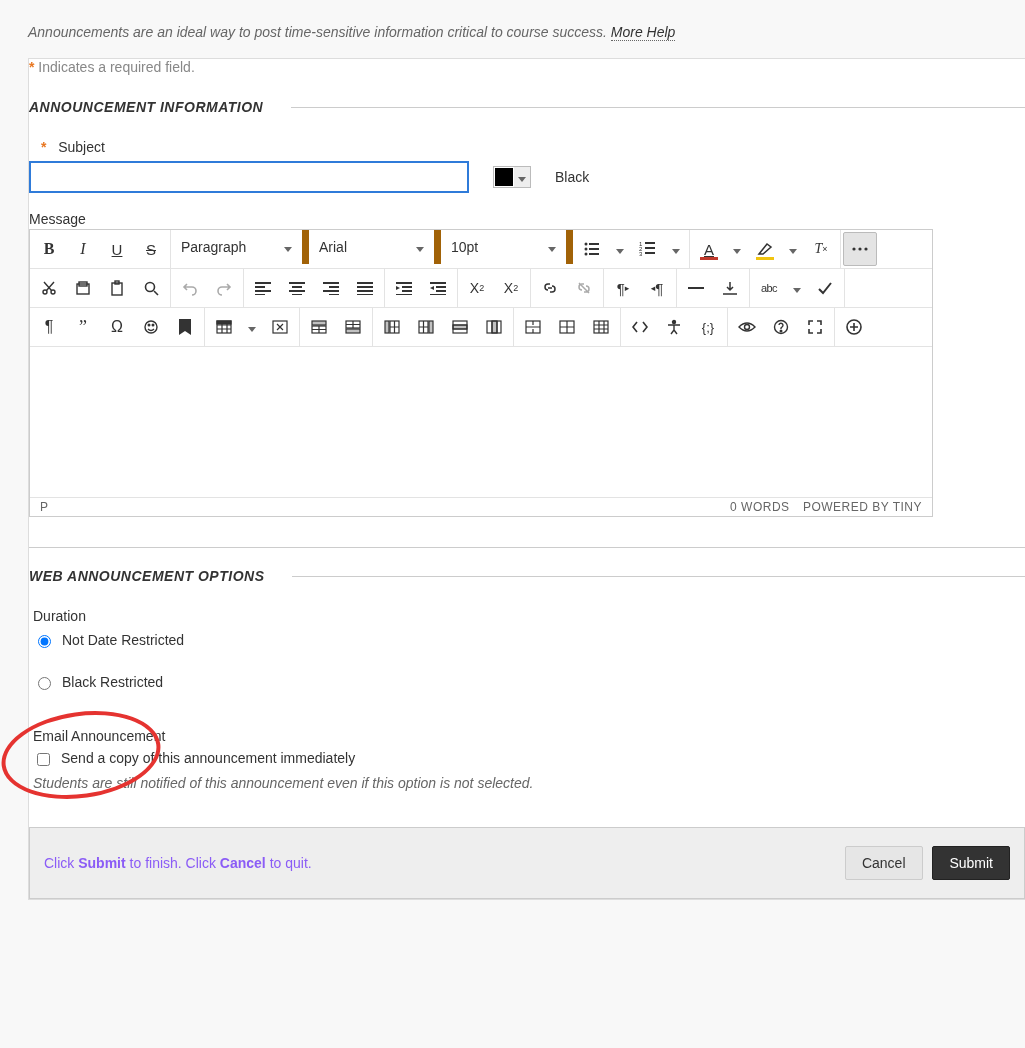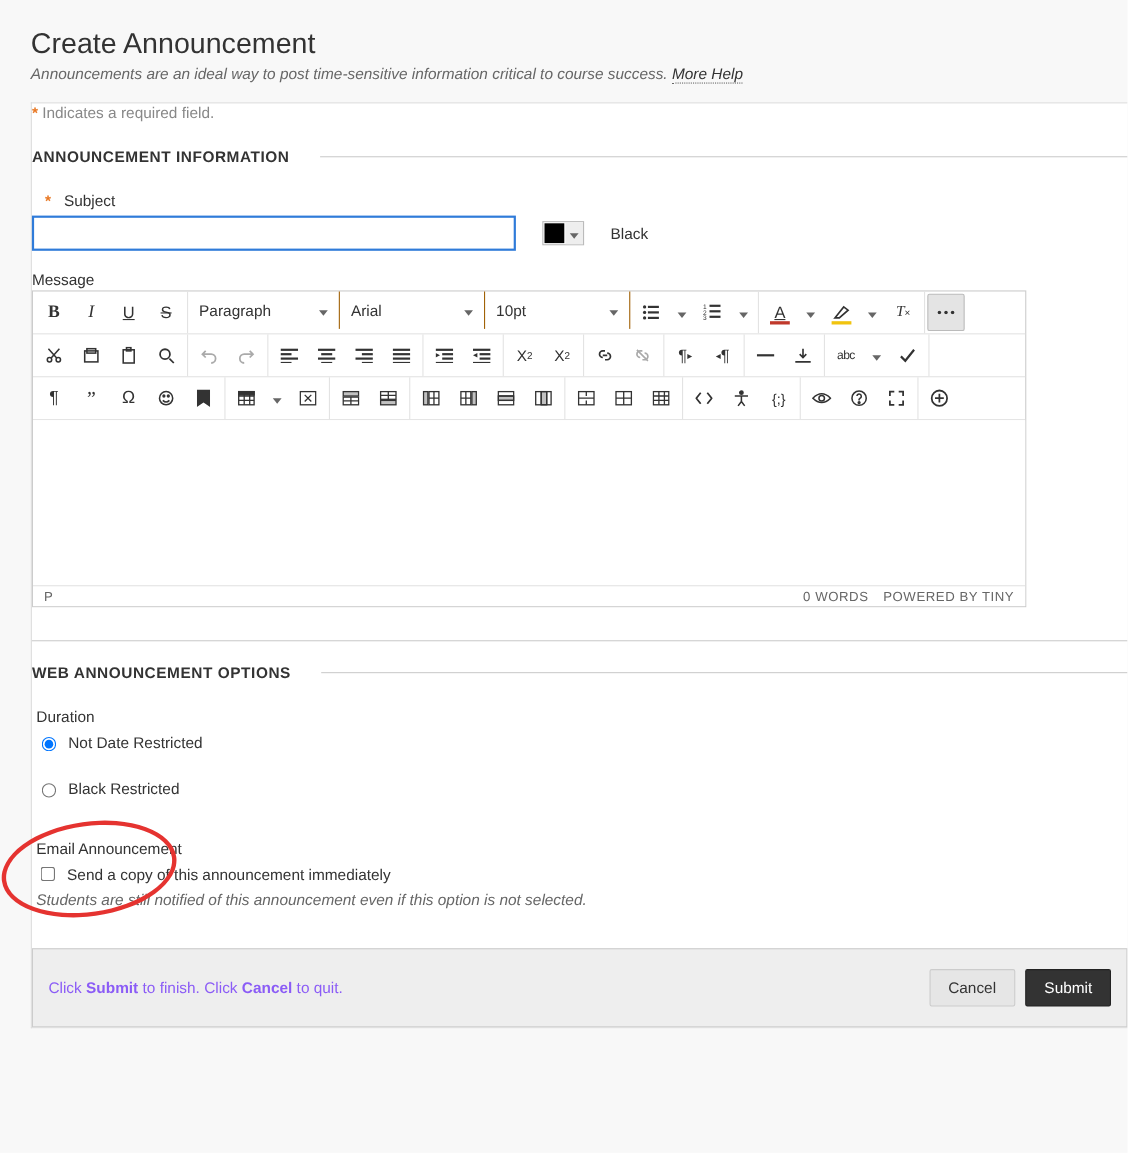--- a/index.html
+++ b/index.html
@@ -36,20 +36,21 @@
     border-right: none;
     position: relative;
   }
   .required-note { color: #888; margin-bottom: 24px;}
   .asterisk { color: #e87722; font-weight: bold; }
   .section-head {
     display: flex;
     align-items: center;
     gap: 28px;
     margin-bottom: 24px;
+    font-style: italic;
   }
   .section-head .title {
     font-weight: 700;
     letter-spacing: 0.5px;
     color: #333;
     text-transform: uppercase;
   }
   .section-head .rule {
     flex: 1 1 auto;
     height: 1px;
@@ -123,21 +124,21 @@
   }
   .tb-btn.narrow { width: 22px; }
   .tb-btn.active { background:#e4e4e4; border:1px solid #bbb; }
   .tb-select {
     height:34px;
     display:flex;
     align-items:center;
     justify-content:space-between;
     padding: 0 10px;
     gap:8px;
-    border-right:1px solid #a16207;
+    border-right:7px solid #a16207;
     cursor:pointer;
     font-size:14px;
     color:#333;
   }
   .ed-area {
     height: 150px;
     background:#fff;
   }
   .ed-status {
     display:flex;
@@ -145,21 +146,21 @@
     align-items:center;
     padding: 2px 10px;
     font-size: 12px;
     color:#666;
     border-top:1px solid #e3e3e3;
     background:#fff;
   }
   .ed-status .right span { margin-left:10px; letter-spacing:0.5px;}
   .radio-row, .check-row {
     display:flex;
-    align-items:center;
+    align-items:flex-start;
     gap:8px;
     margin:6px 0;
   }
   .duration-block { margin-top: 12px; padding-left: 4px;}
   .duration-block .lbl { margin-bottom:8px; }
   .radio-row + .radio-row { margin-top: 26px; }
   .email-block { margin-top: 38px; padding-left:4px; position:relative;}
   .email-note { font-style:italic; color:#666; margin-top:4px;}
   
   .anno {
@@ -214,21 +215,20 @@
     position:absolute; bottom:6px; left:8px; right:8px; height:3px;
   }
   .underline-red { background:#c0392b; }
   .underline-yellow { background:#f1c40f; }
   .sep-hr { height:1px; background:#ccc; margin: 30px 0 20px 0; }
 </style>
 </head>
 <body>
 
 <div class="page">
-  <h1 class="page-title">Create Announcement</h1>
   <p class="page-subtitle">
     <span>Announcements are an ideal way to post time-sensitive information critical to course success.</span>
     <span class="help-link">More Help</span>
   </p>
 
   <div class="panel">
     <div class="required-note">
       <span class="asterisk">*</span>
       <span>Indicates a required field.</span>
     </div>

